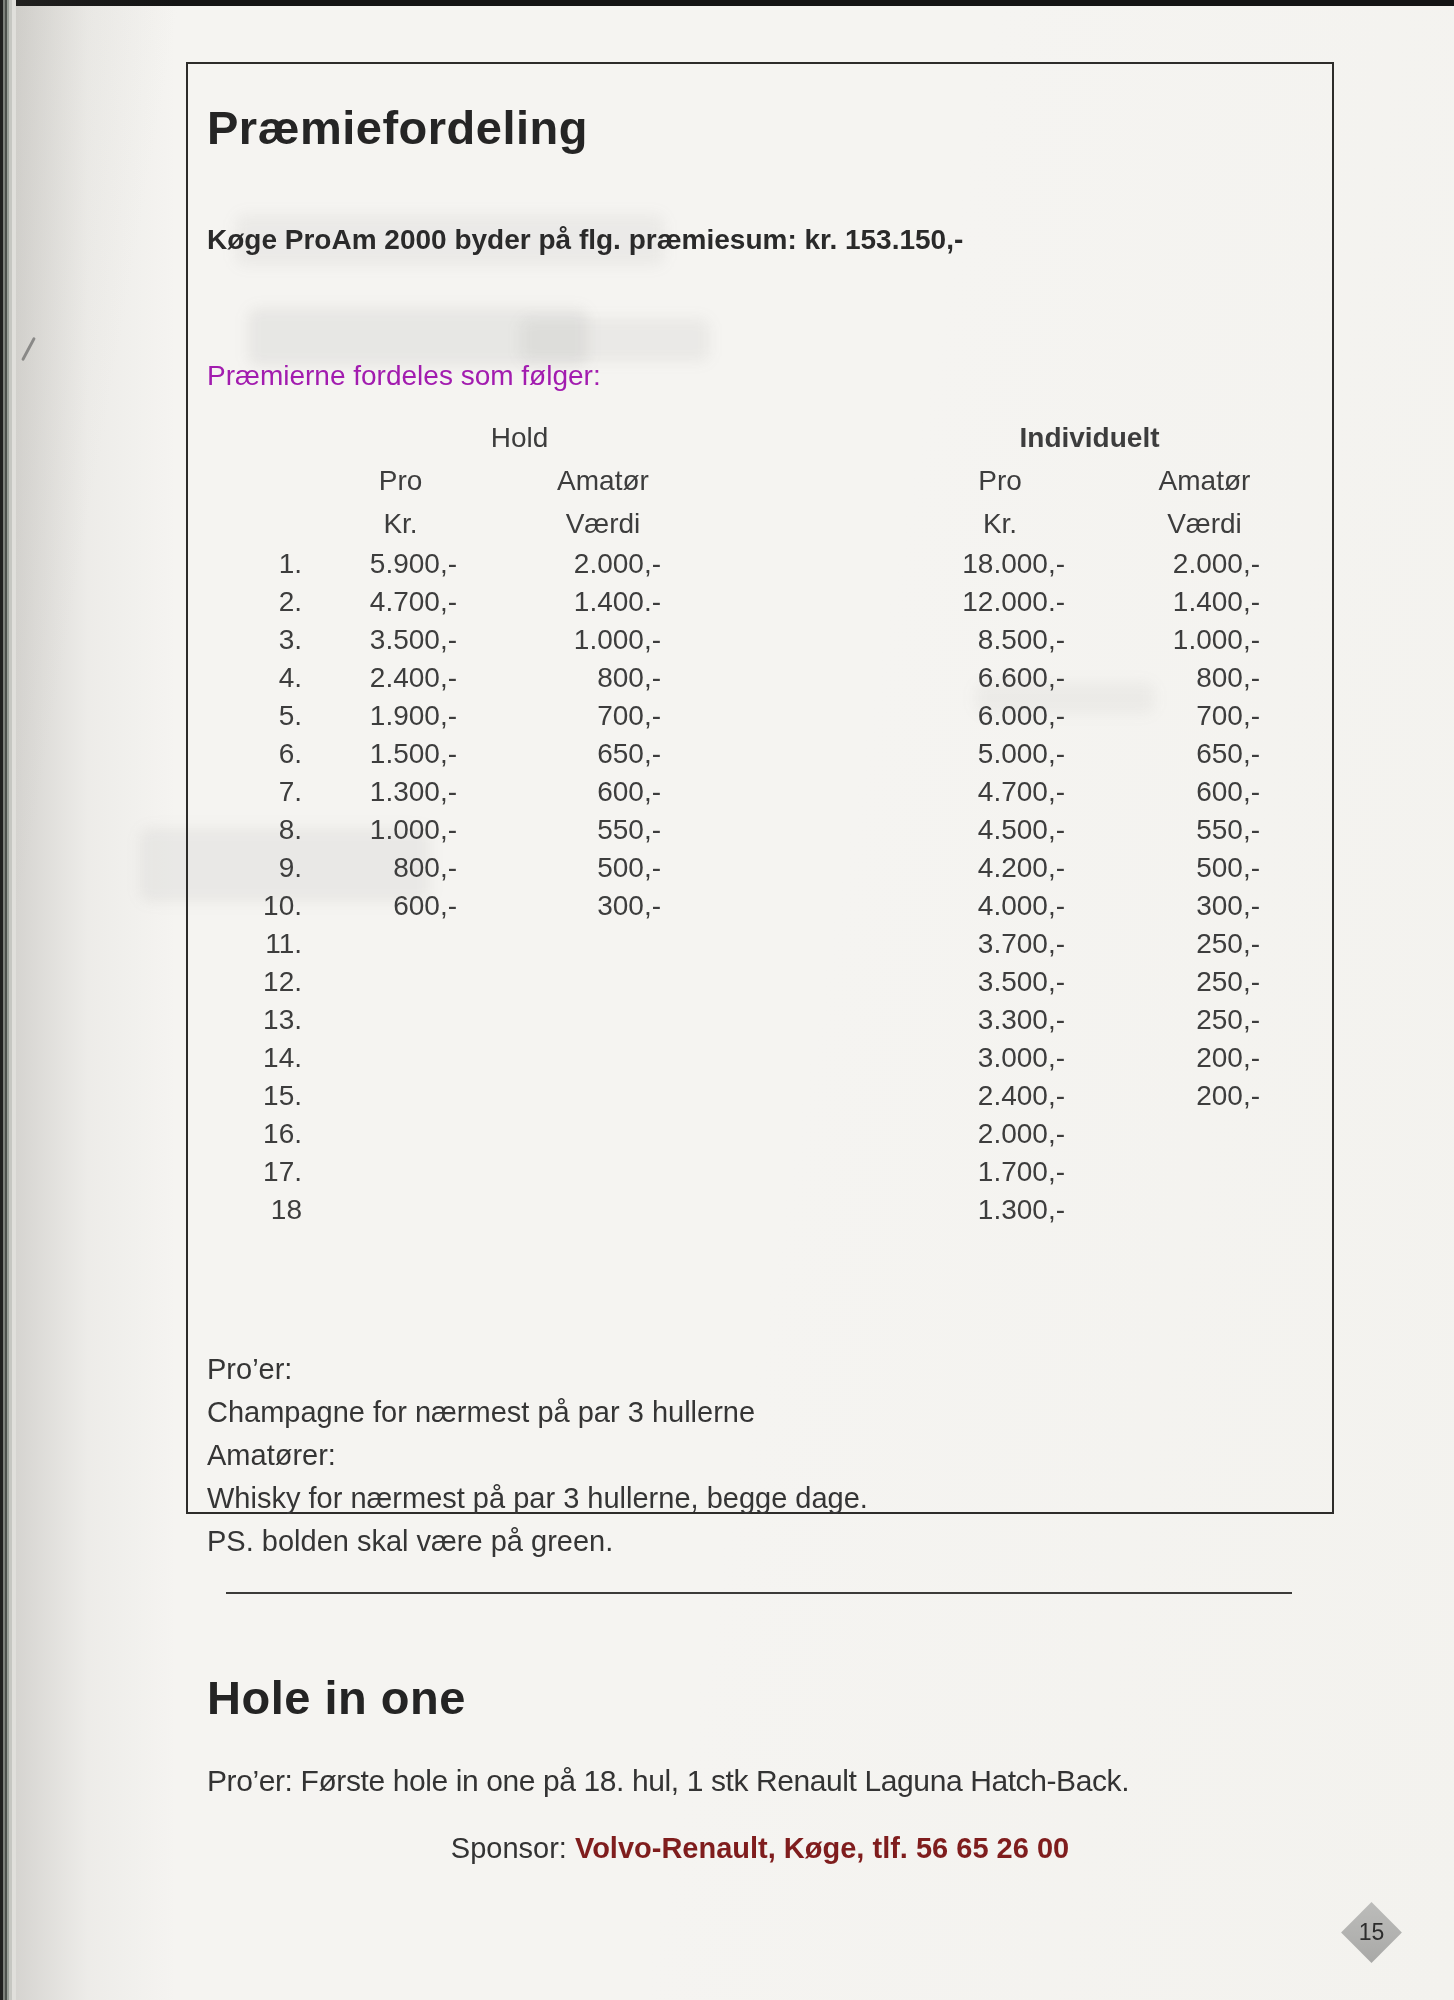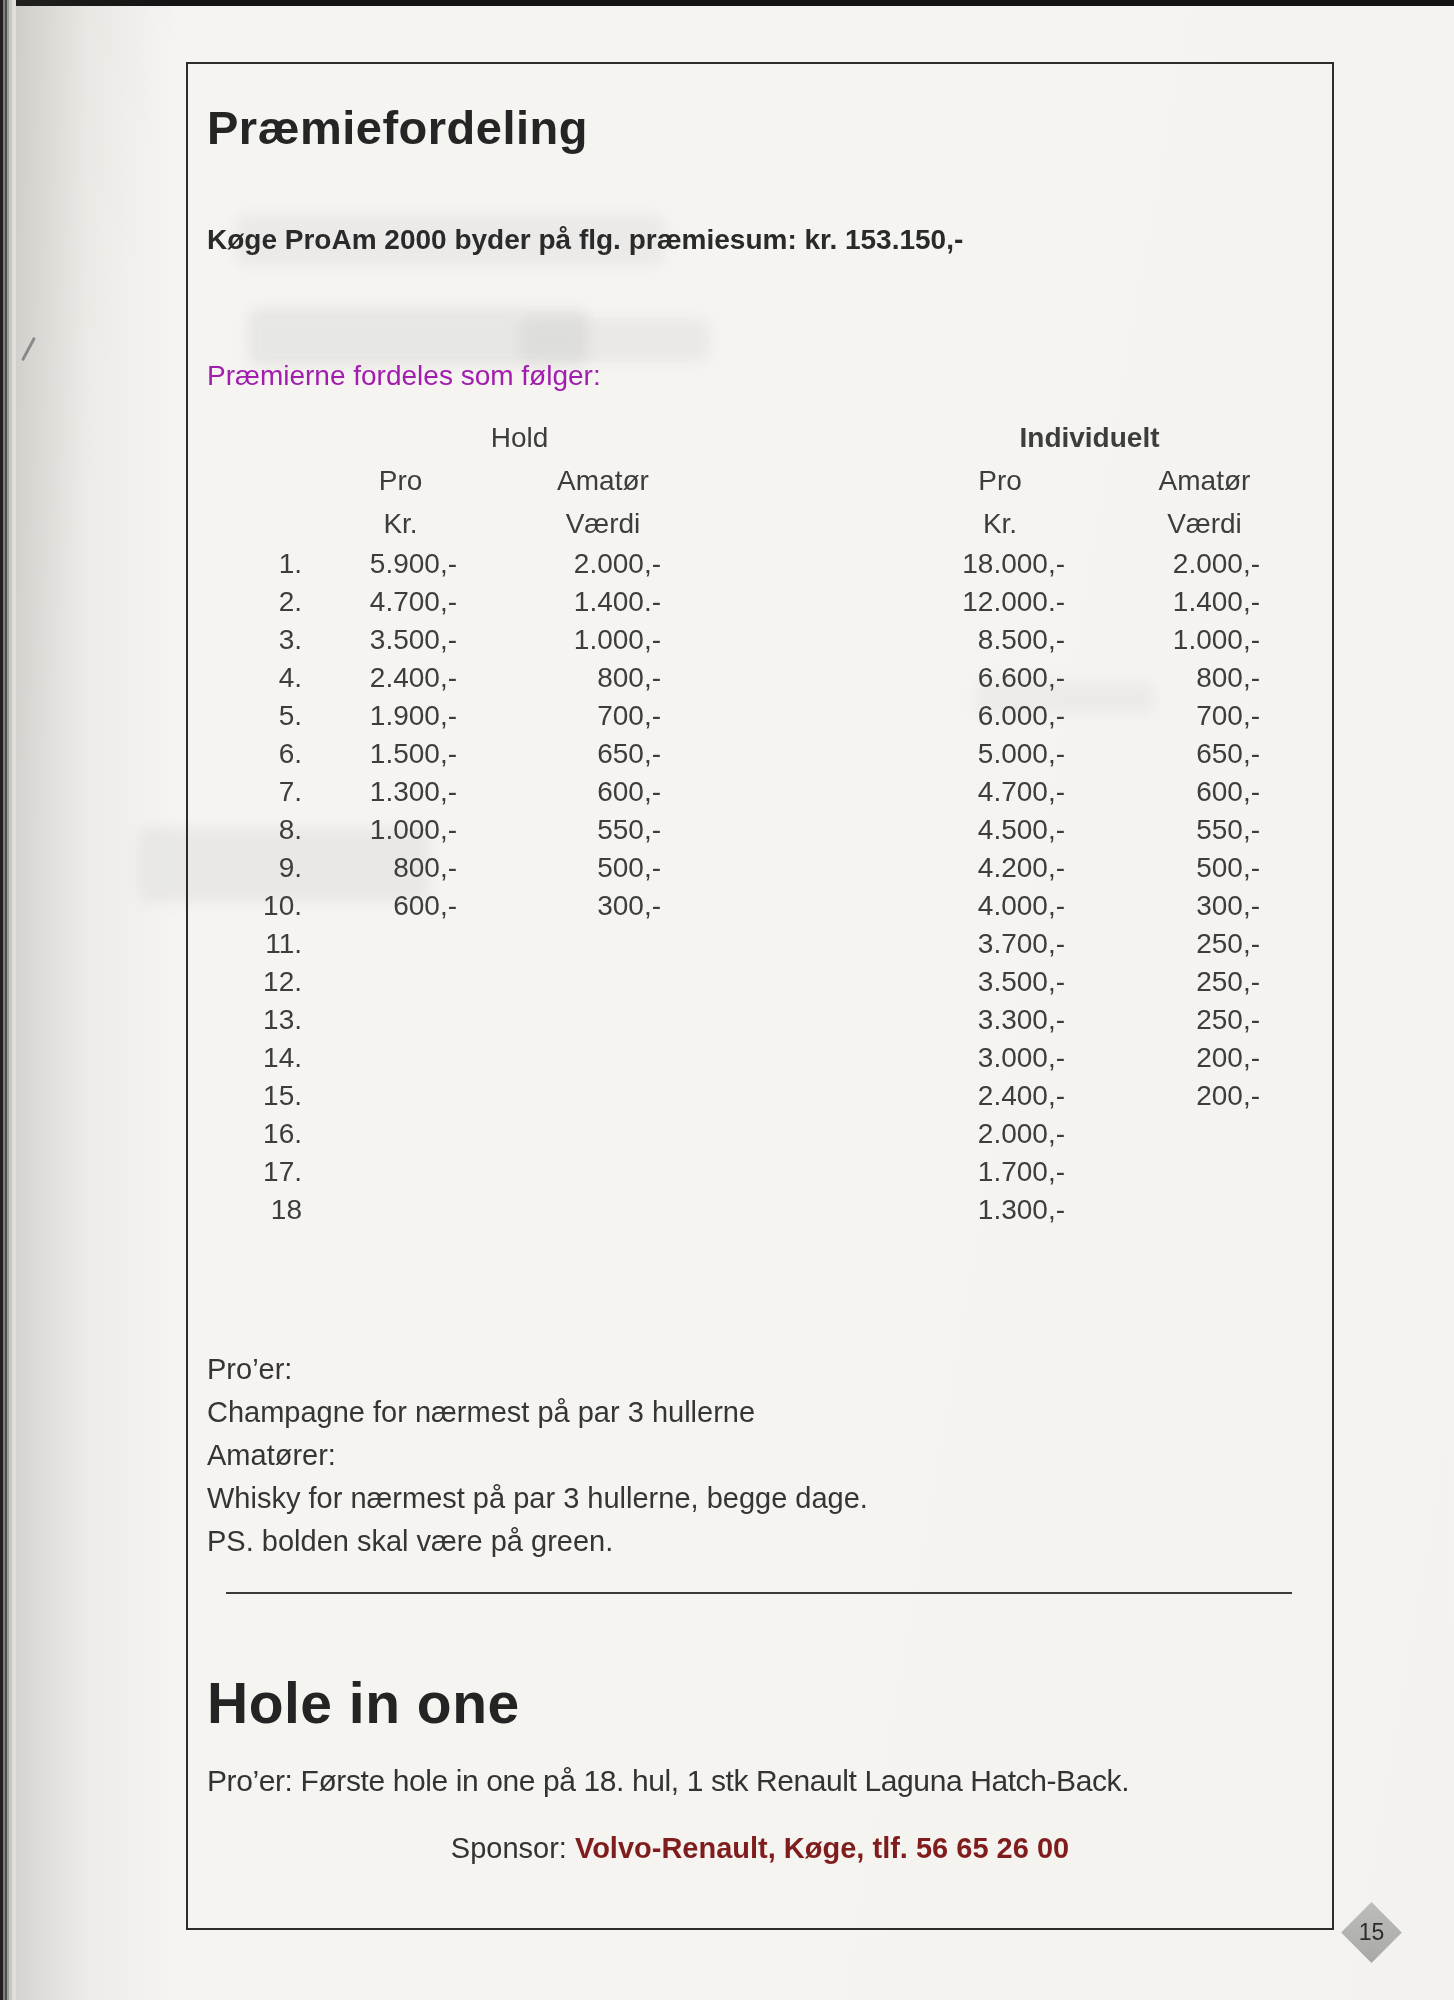--- a/index.html
+++ b/index.html
@@ -30,21 +30,21 @@
   }
   .artifact{position:absolute;border-radius:10px;filter:blur(7px);}
   .a1{left:235px;top:214px;width:430px;height:52px;background:rgba(110,110,110,.07);}
   .a2{left:248px;top:308px;width:340px;height:58px;background:rgba(95,95,95,.09);}
   .a3{left:520px;top:318px;width:190px;height:44px;background:rgba(95,95,95,.07);}
   .a4{left:140px;top:828px;width:290px;height:74px;background:rgba(105,105,105,.08);}
   .a5{left:975px;top:682px;width:180px;height:32px;background:rgba(110,110,110,.06);}
 
   
   .frame{
-    position:absolute;left:186px;top:62px;width:1148px;height:1868px;
+    position:absolute;left:186px;top:62px;width:1148px;height:1452px;
     border:2px solid #2d2c2a;box-sizing:border-box;color:#3a3a3a;
   }
   .title{
     position:absolute;left:19px;top:36px;
     font-size:47px;font-weight:bold;color:#252525;letter-spacing:.5px;
   }
   .subtitle{
     position:absolute;left:19px;top:160px;
     font-size:28px;font-weight:bold;color:#2a2a2a;
   }
@@ -63,21 +63,21 @@
   table.prize .off-hp{position:relative;left:21px;}
   table.prize .off-ha{position:relative;left:44px;}
   table.prize .off-ip{position:relative;left:137px;}
   table.prize .off-ia{position:relative;left:42px;}
   .notes{position:absolute;left:19px;top:1284px;font-size:29px;color:#353535;}
   .notes .row{display:flex;line-height:43px;flex-direction:column;}
   .notes .lbl{width:138px;flex:none;}
   .divider{position:absolute;left:38px;top:1528px;width:1066px;height:2px;background:#3c3b39;}
   .hio-heading{
     position:absolute;left:19px;top:1606px;
-    font-size:57px;font-weight:bold;color:#242424;letter-spacing:.5px;
+    font-size:47px;font-weight:bold;color:#242424;letter-spacing:.5px;
   }
   .hio-text{
     position:absolute;left:19px;top:1700px;width:1105px;
     font-size:30px;color:#333;letter-spacing:-.4px;white-space:nowrap;
   }
   .sponsor{
     position:absolute;left:0;top:1768px;width:100%;
     text-align:center;font-size:29px;color:#333;
   }
   .sponsor b{color:#7f1d1d;}

